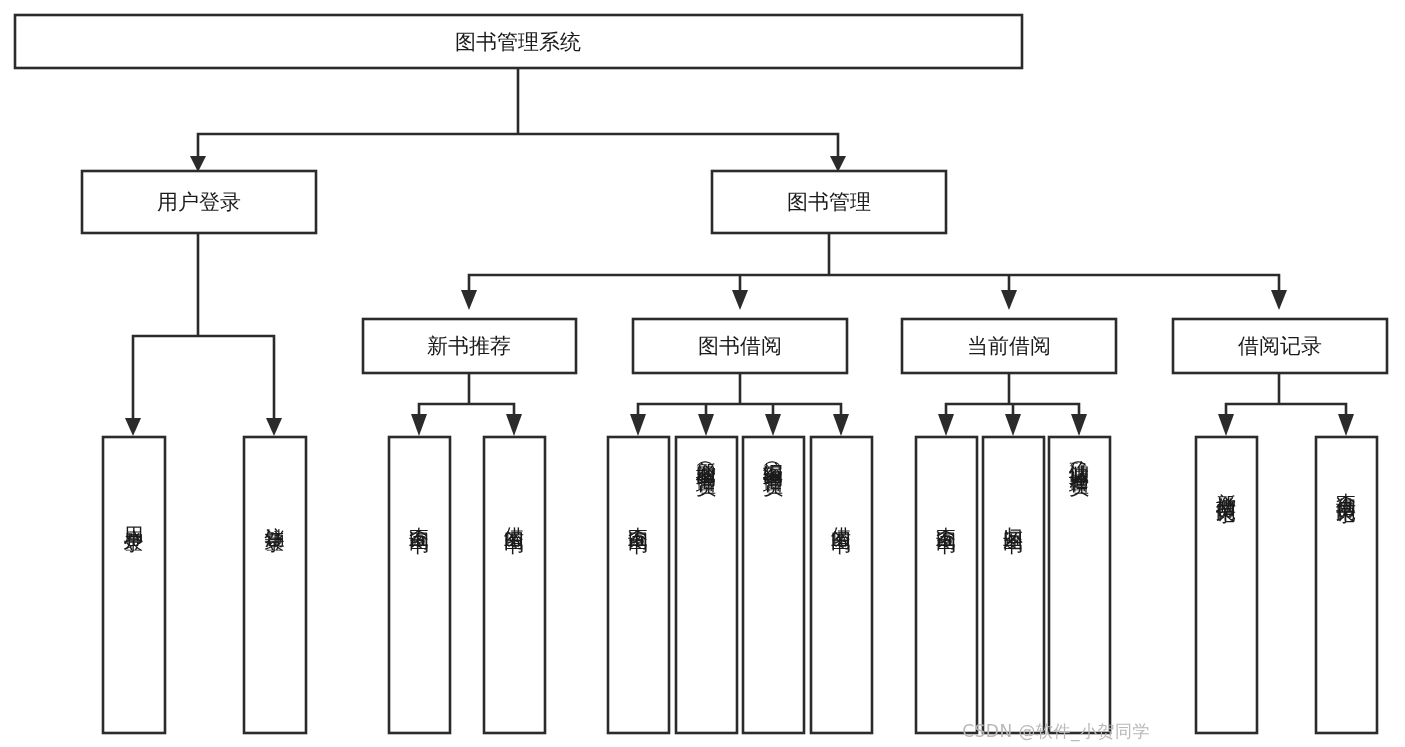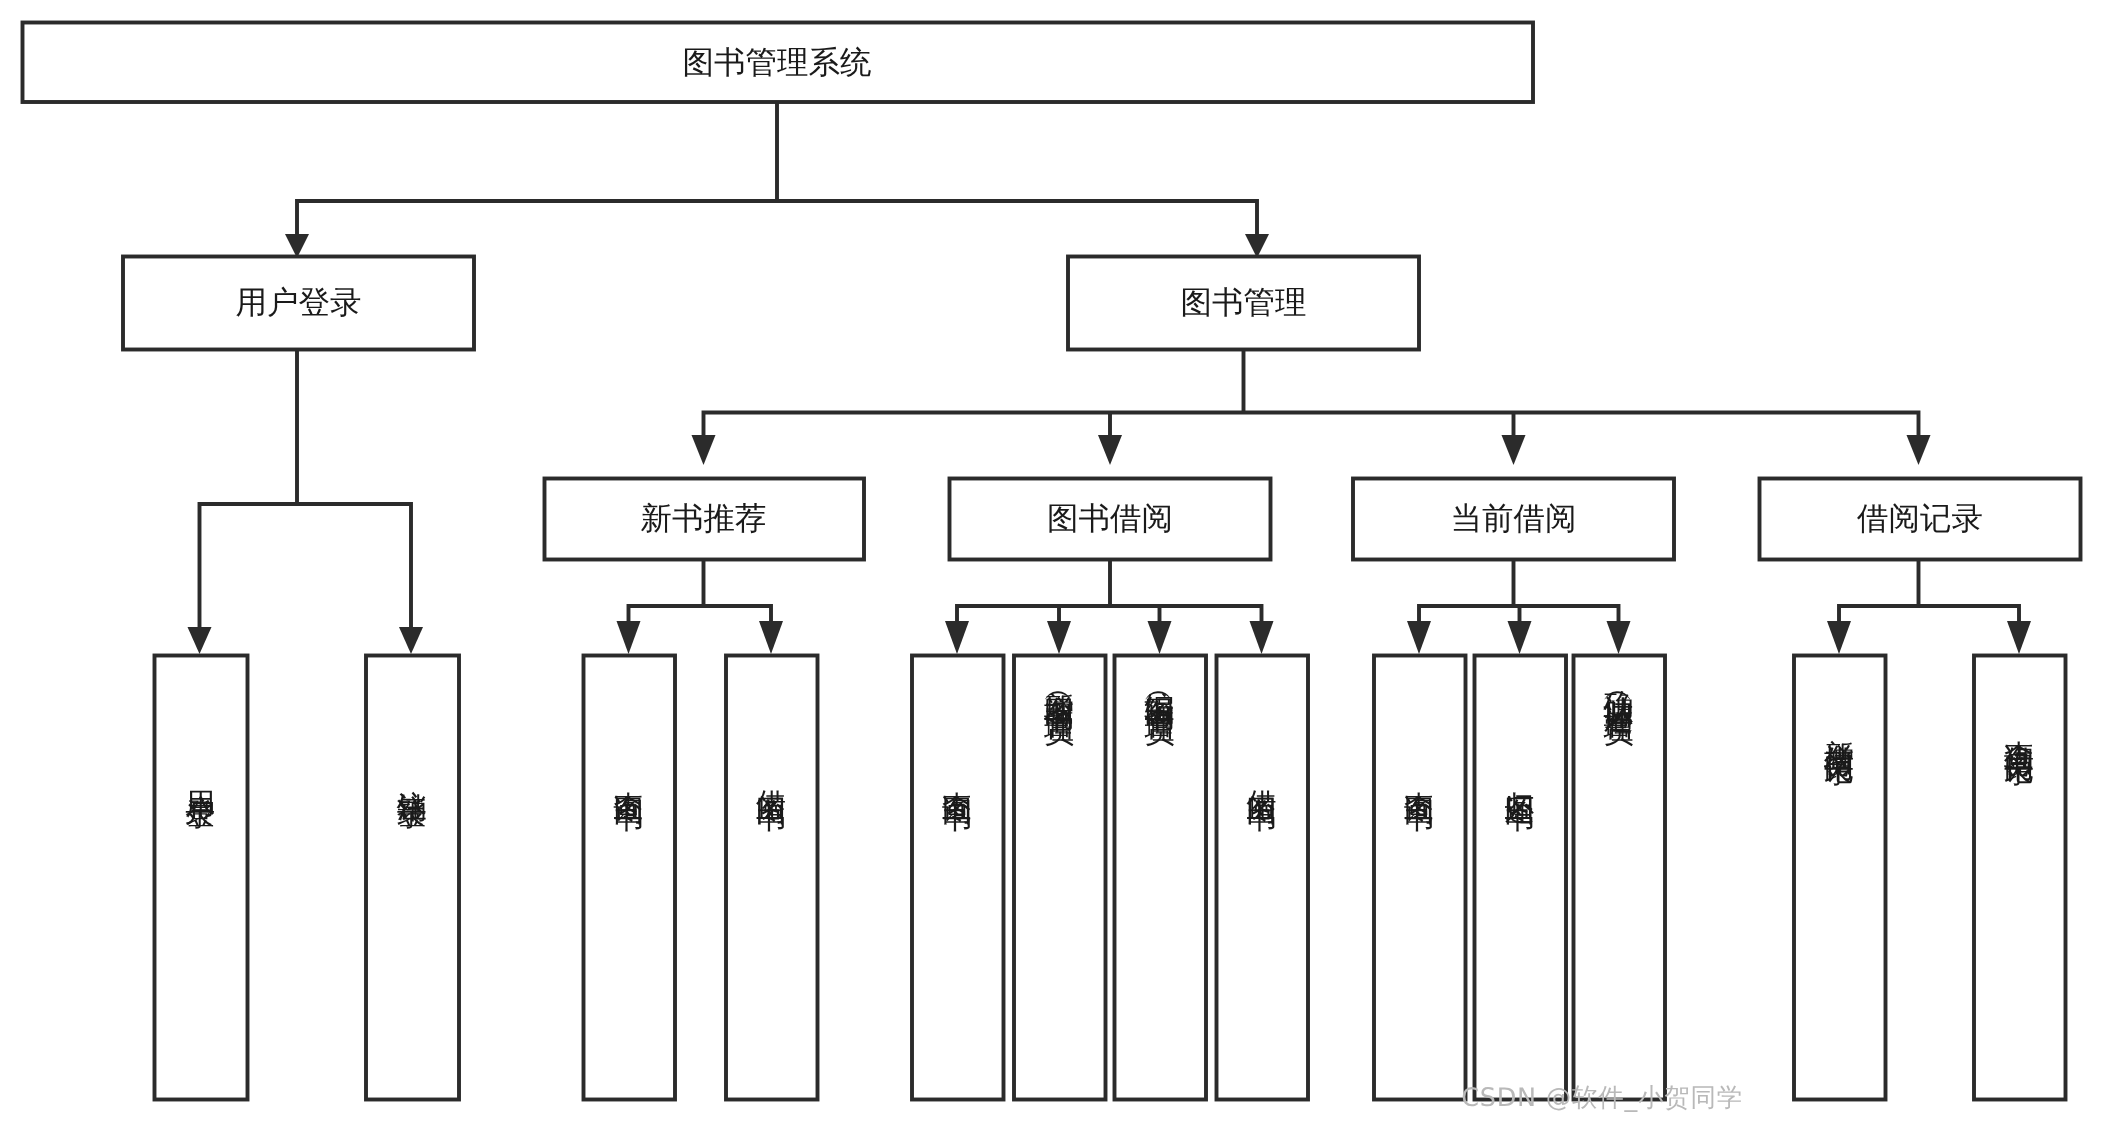--- a/index.html
+++ b/index.html
@@ -62,21 +62,21 @@
     text-orientation: upright;
     font-family: "DejaVu Sans", "Liberation Sans", sans-serif;
     font-size: 20px;
     line-height: 1.0;
     color: #1a1a1a;
     letter-spacing: 2.5px;
     white-space: nowrap;
   }
   .watermark {
     position: absolute;
-    right: 8px;
+    right: 20px;
     bottom: 4px;
     font-family: "DejaVu Sans", "Liberation Sans", sans-serif;
     font-size: 17px;
     color: #b9b9b9;
     letter-spacing: 0.5px;
     white-space: nowrap;
     pointer-events: none;
   }
 </style>
 </head>

